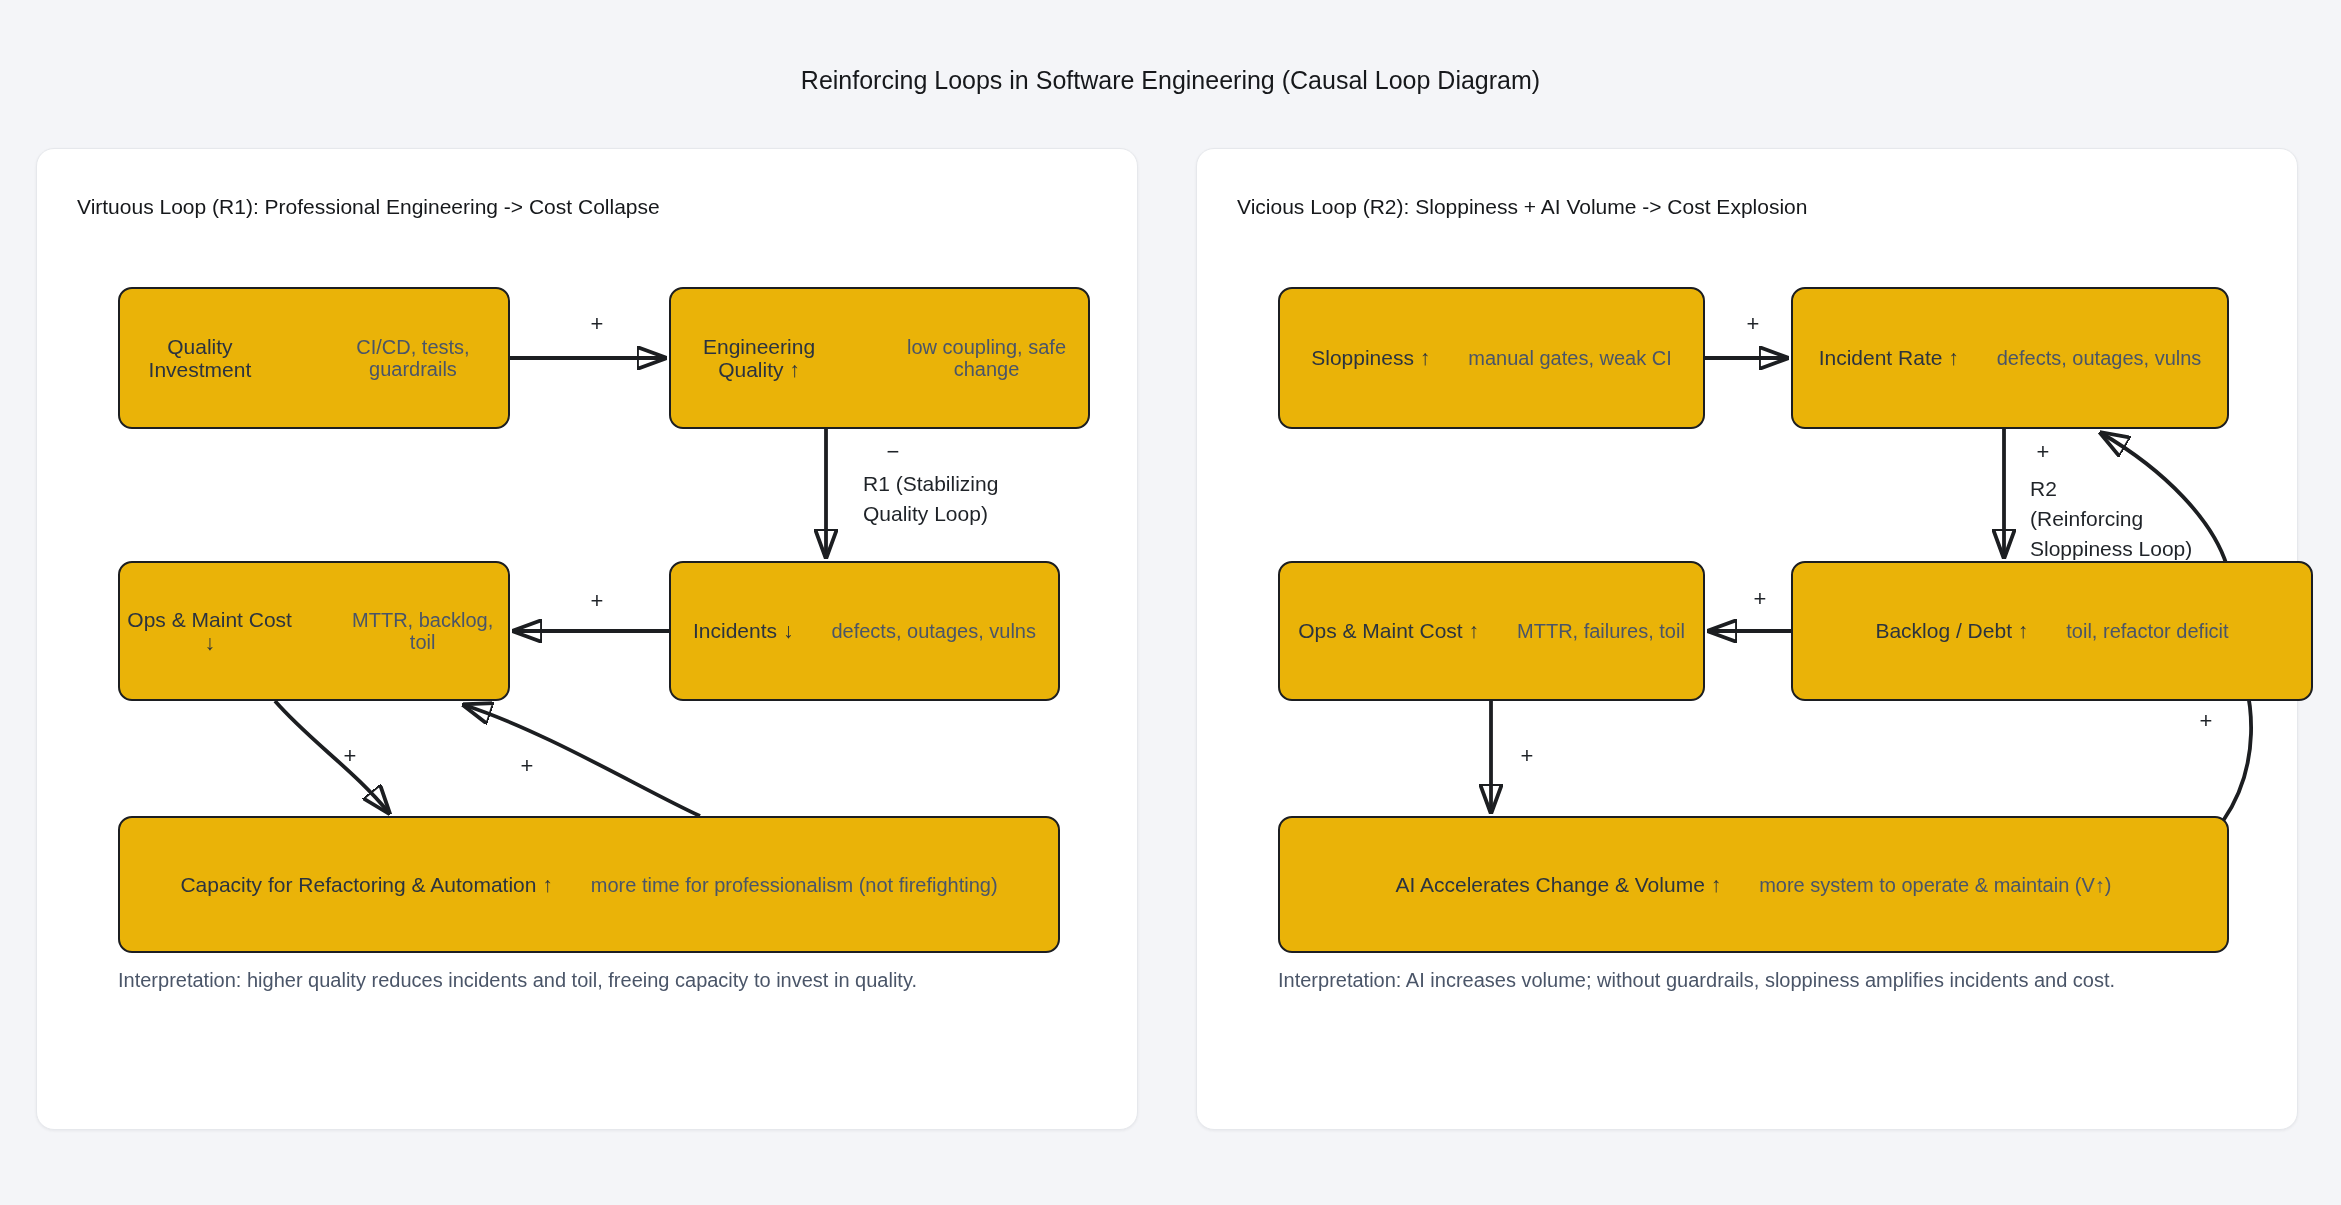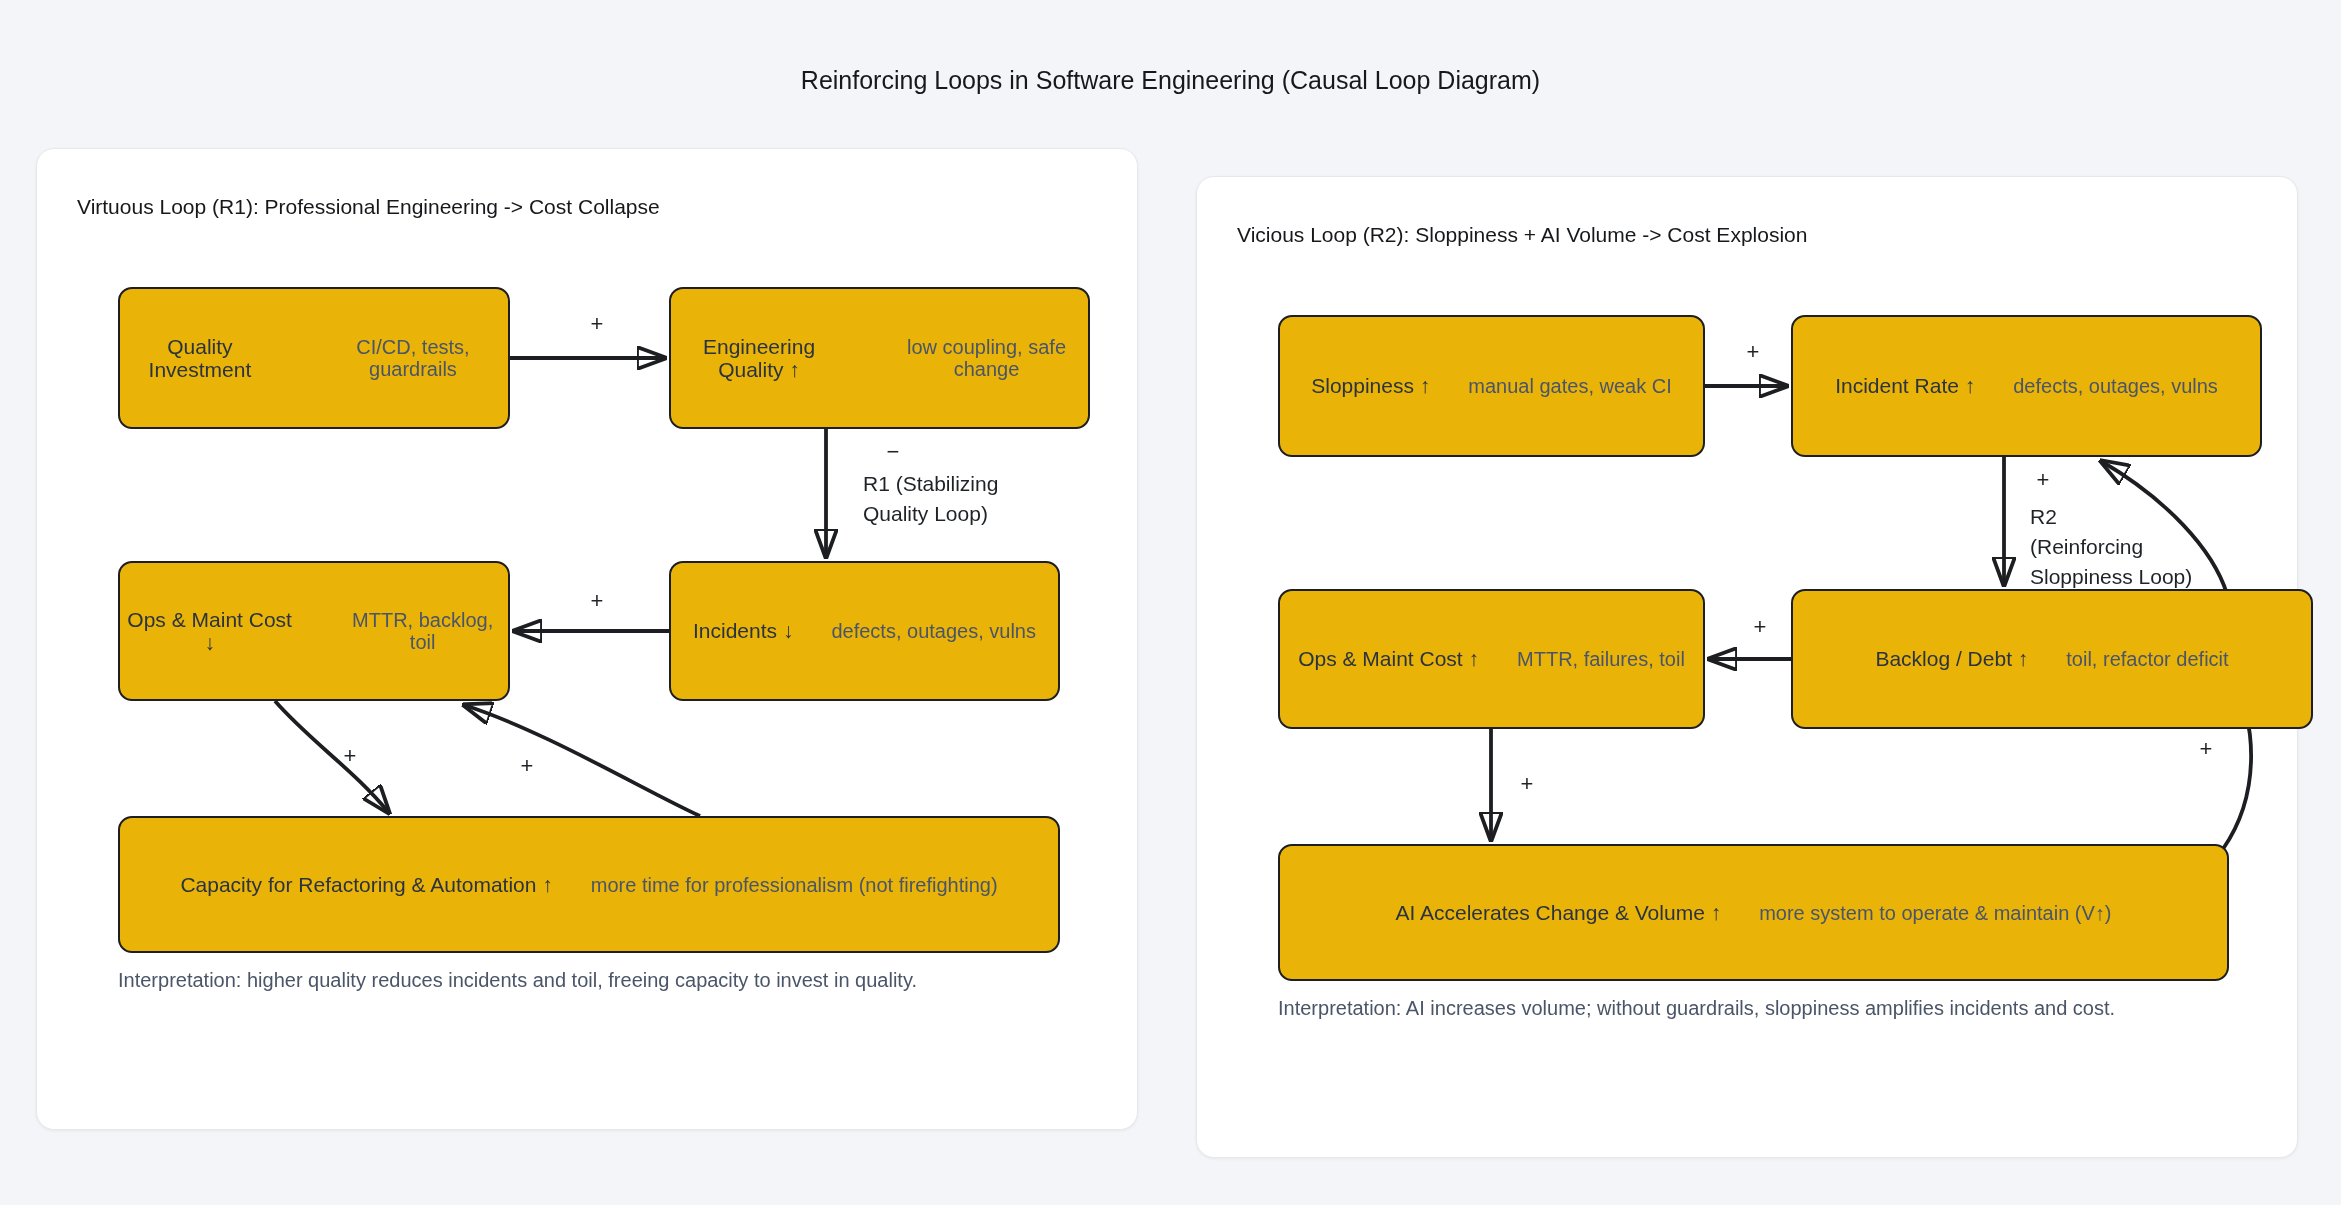--- a/index.html
+++ b/index.html
@@ -14,21 +14,21 @@
   .page-title{
     position:absolute;left:0;top:66px;width:2341px;
     text-align:center;font-size:25px;color:#16181b;
   }
   .panel{
     position:absolute;top:148px;width:1100px;height:980px;
     background:#ffffff;border:1px solid #e6e8ec;border-radius:18px;
     box-shadow:0 1px 3px rgba(16,24,40,.06);
   }
   .panel.left{left:36px;}
-  .panel.right{left:1196px;margin-top:28px;}
+  .panel.right{left:1196px;}
   .panel-header{
     position:absolute;left:40px;top:46px;margin:0;
     font-size:21px;font-weight:400;color:#16181b;white-space:nowrap;
   }
   .edges{position:absolute;left:0;top:0;pointer-events:none;}
   .edges path{fill:none;stroke:#1c1e21;stroke-width:3.8px;}
   .node{
     position:absolute;box-sizing:border-box;
     background:#eab308;border:2.5px solid #1c1e21;border-radius:14px;
     display:flex;flex-direction:row;align-items:center;justify-content:center;
@@ -119,21 +119,21 @@
     <path d="M594,482 L512,482" marker-end="url(#arrow-r)"></path>
     <path d="M294,552 L294,663" marker-end="url(#arrow-r)"></path>
     <path d="M1026,672 C1062,620 1062,550 1034,497" marker-end="url(#arrow-r)"></path>
     <path d="M1030,417 C1016,372 969,322 904,284" marker-end="url(#arrow-r)"></path>
   </svg>
 
   <div class="node" style="left:81px;top:138px;width:427px;height:142px;">
     <div class="node-title">Sloppiness ↑</div>
     <div class="node-sub">manual gates, weak CI</div>
   </div>
-  <div class="node" style="left:594px;top:138px;width:471px;height:142px;">
+  <div class="node" style="left:594px;top:138px;width:438px;height:142px;">
     <div class="node-title">Incident Rate ↑</div>
     <div class="node-sub">defects, outages, vulns</div>
   </div>
   <div class="node" style="left:81px;top:412px;width:427px;height:140px;">
     <div class="node-title">Ops &amp; Maint Cost ↑</div>
     <div class="node-sub">MTTR, failures, toil</div>
   </div>
   <div class="node" style="left:594px;top:412px;width:522px;height:140px;">
     <div class="node-title">Backlog / Debt ↑</div>
     <div class="node-sub">toil, refactor deficit</div>

